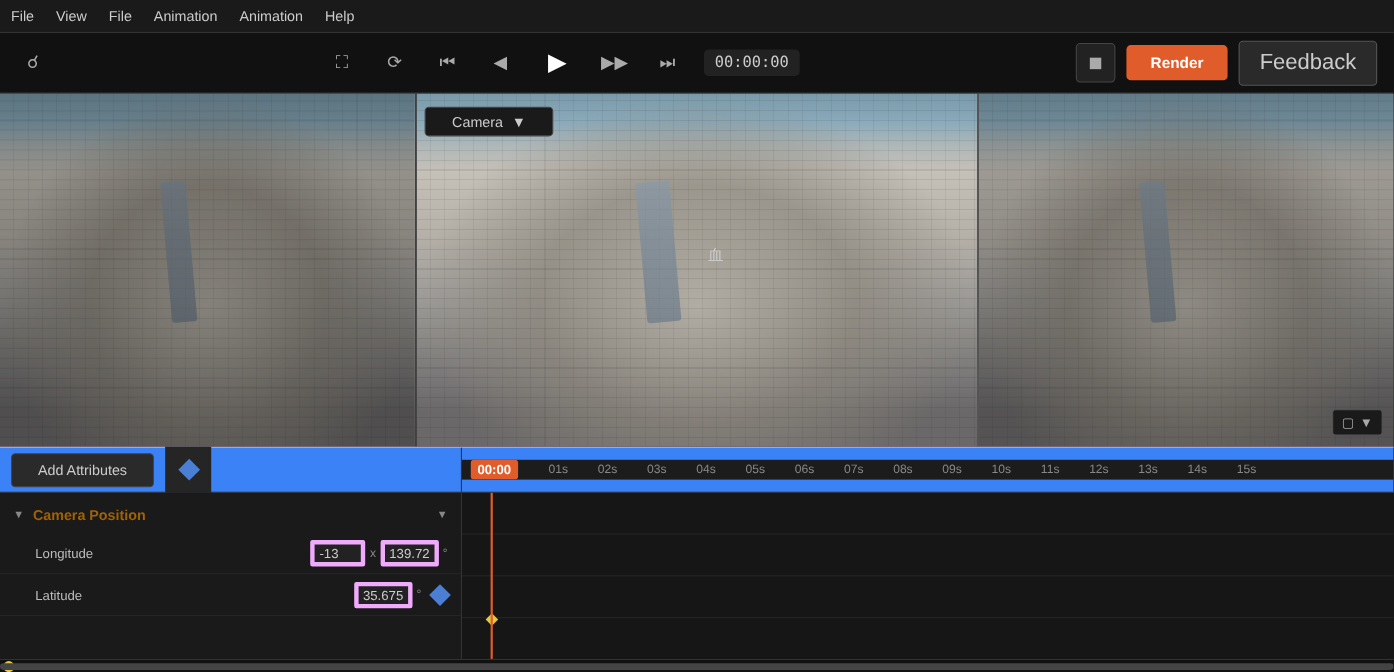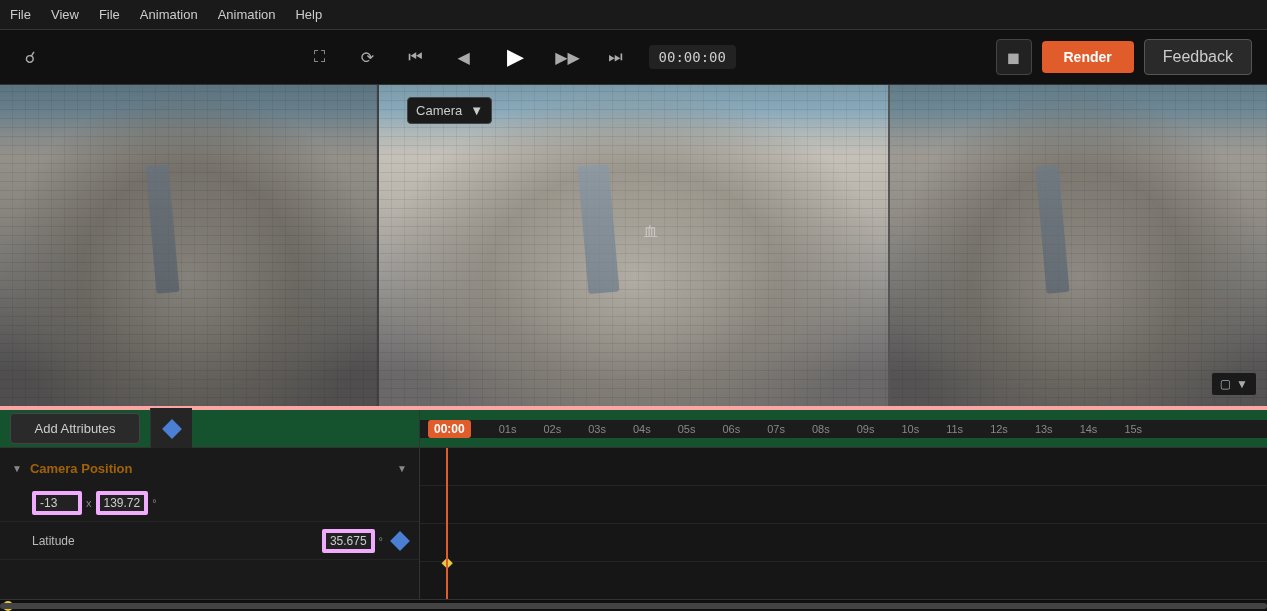--- a/index.html
+++ b/index.html
@@ -40,21 +40,21 @@
       background: #222; padding: 4px 10px; border-radius: 4px;
     }
 
     .render-btn {
       background: #e05c2a; color: #fff; border: none; border-radius: 4px;
       padding: 8px 22px; cursor: pointer; font-size: 14px; font-weight: bold;
     }
 
     .feedback-btn {
       background: #2a2a2a; color: #ccc; border: 1px solid #555;
-      border-radius: 4px; padding: 8px 18px; cursor: pointer; font-size: 16px;
+      border-radius: 4px; padding: 8px 18px; cursor: pointer; font-size: 20px;
     }
 
     .image-icon-btn {
       background: #222; border: 1px solid #444; border-radius: 4px;
       color: #aaa; cursor: pointer; width: 36px; height: 36px;
       display: flex; align-items: center; justify-content: center; font-size: 16px;
     }
 
     
     .main-content {
@@ -121,23 +121,23 @@
       position: absolute;
       bottom: 35%; left: 40%; width: 6%; height: 40%;
       background: linear-gradient(to bottom, #8899aa 0%, #7a8a9a 40%, #6a7a8a 100%);
       transform: rotate(-5deg);
       border-radius: 3px;
       opacity: 0.7;
     }
 
     
     .camera-btn {
-      position: absolute; top: 12px; left: 28px;
+      position: absolute; top: 12px; left: 7px;
       background: #1a1a1a; color: #ccc; border: 1px solid #444;
-      border-radius: 4px; padding: 5px 8px; cursor: pointer;
+      border-radius: 4px; padding: 5px 24px; cursor: pointer;
       display: flex; align-items: center; gap: 8px; font-size: 13px;
       z-index: 10;
     }
 
     
     .cursor-indicator {
       position: absolute; top: 43%; left: 52%;
       font-size: 14px; color: #ccc; z-index: 10;
       cursor: default;
     }
@@ -150,21 +150,21 @@
       cursor: pointer; z-index: 10; font-size: 12px;
     }
 
     
     .timeline-area {
       height: 205px; background: #1a1a1a; display: flex; flex-direction: column;
     }
 
     .timeline-header {
       display: flex; height: 42px; align-items: center;
-      background: #14532d; border-top: 4px solid #fca5a5; border-bottom: 1px solid #333;
+      background: #3b82f6; border-top: 1px solid #fca5a5; border-bottom: 1px solid #333;
     }
 
     .add-attributes-btn {
       background: #2a2a2a; color: #ccc; border: 1px solid #444;
       border-radius: 4px; padding: 7px 16px; cursor: pointer;
       font-size: 13px; margin: 0 10px; white-space: nowrap;
       min-width: 130px;
     }
 
     .timeline-keyframe-icon {
@@ -405,20 +405,21 @@
 
       <div class="timeline-left-panel">
 
         <div class="attr-section-header">
           <span class="collapse-arrow">▼</span>
           <span class="attr-section-title">Camera Position</span>
           <span class="collapse-arrow" style="margin-left:auto;">▼</span>
         </div>
 
         <div class="attr-row">
+          <span class="attr-name">Longitude</span>
           <div class="attr-value">
             <span class="attr-num">-13</span>
             <span class="attr-x">x</span>
             <span class="attr-num">139.72</span>
             <span class="attr-deg">°</span>
           </div>
         </div>
 
         <div class="attr-row">
           <span class="attr-name">Latitude</span>

